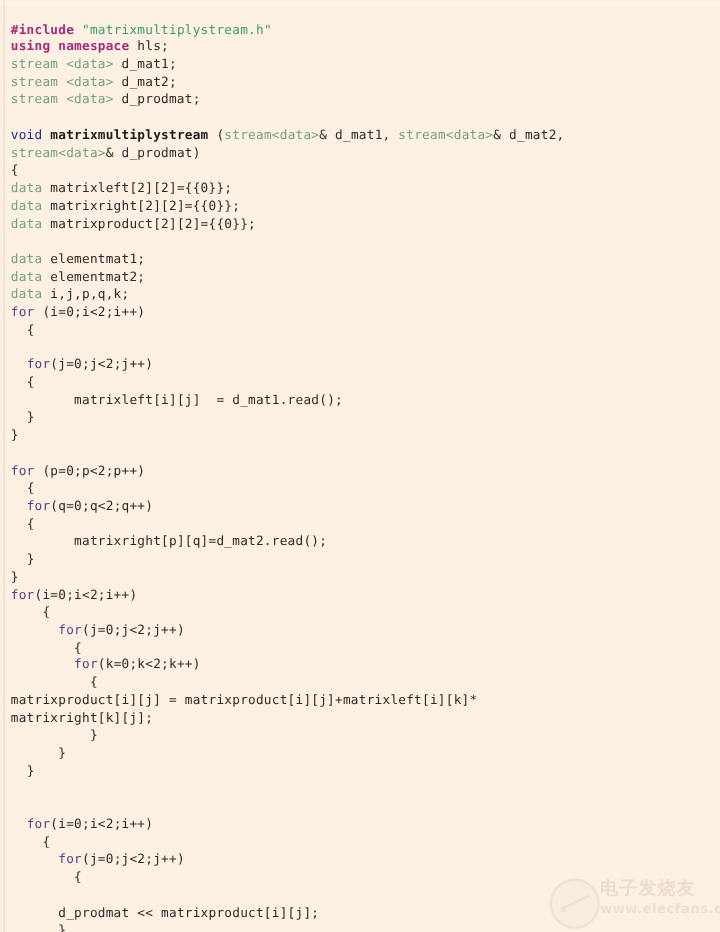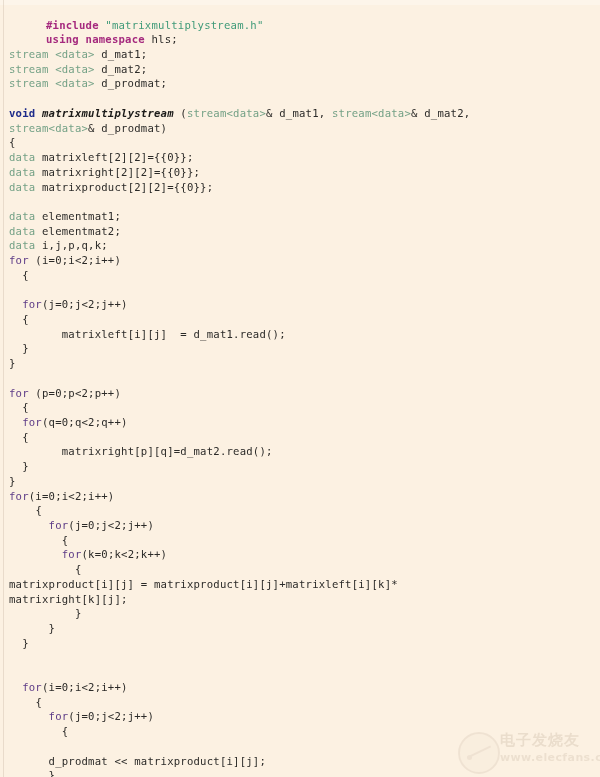--- a/index.html
+++ b/index.html
@@ -52,26 +52,26 @@
   }
 
   .ln {
     display: block;
     height: 14.72px;
     padding-left: 9px;
     white-space: pre;
   }
 
   
-  .pre   { color: #a52a7e; font-weight: bold; margin-left: 37px; }  
+  .pre   { color: #a52a7e; font-weight: bold; }  
   .str   { color: #3f9a78; }                     
   .typ   { color: #74a186; }                     
-  .kw    { color: #1d2b8a; font-weight: bold; }  
+  .kw    { color: #1d2b8a; font-weight: normal; }  
   .ctl   { color: #5c3a86; font-weight: normal; }  
-  .fn    { color: #1c1b19; font-weight: bold; font-style: italic; }  
+  .fn    { color: #1c1b19; font-weight: bold; }  
   .pl    { color: #2b2a28; }                     
 
   
   #watermark {
     position: absolute;
     right: 4px;
     bottom: 2px;
     width: 138px;
     height: 45px;
     opacity: 0.26;

